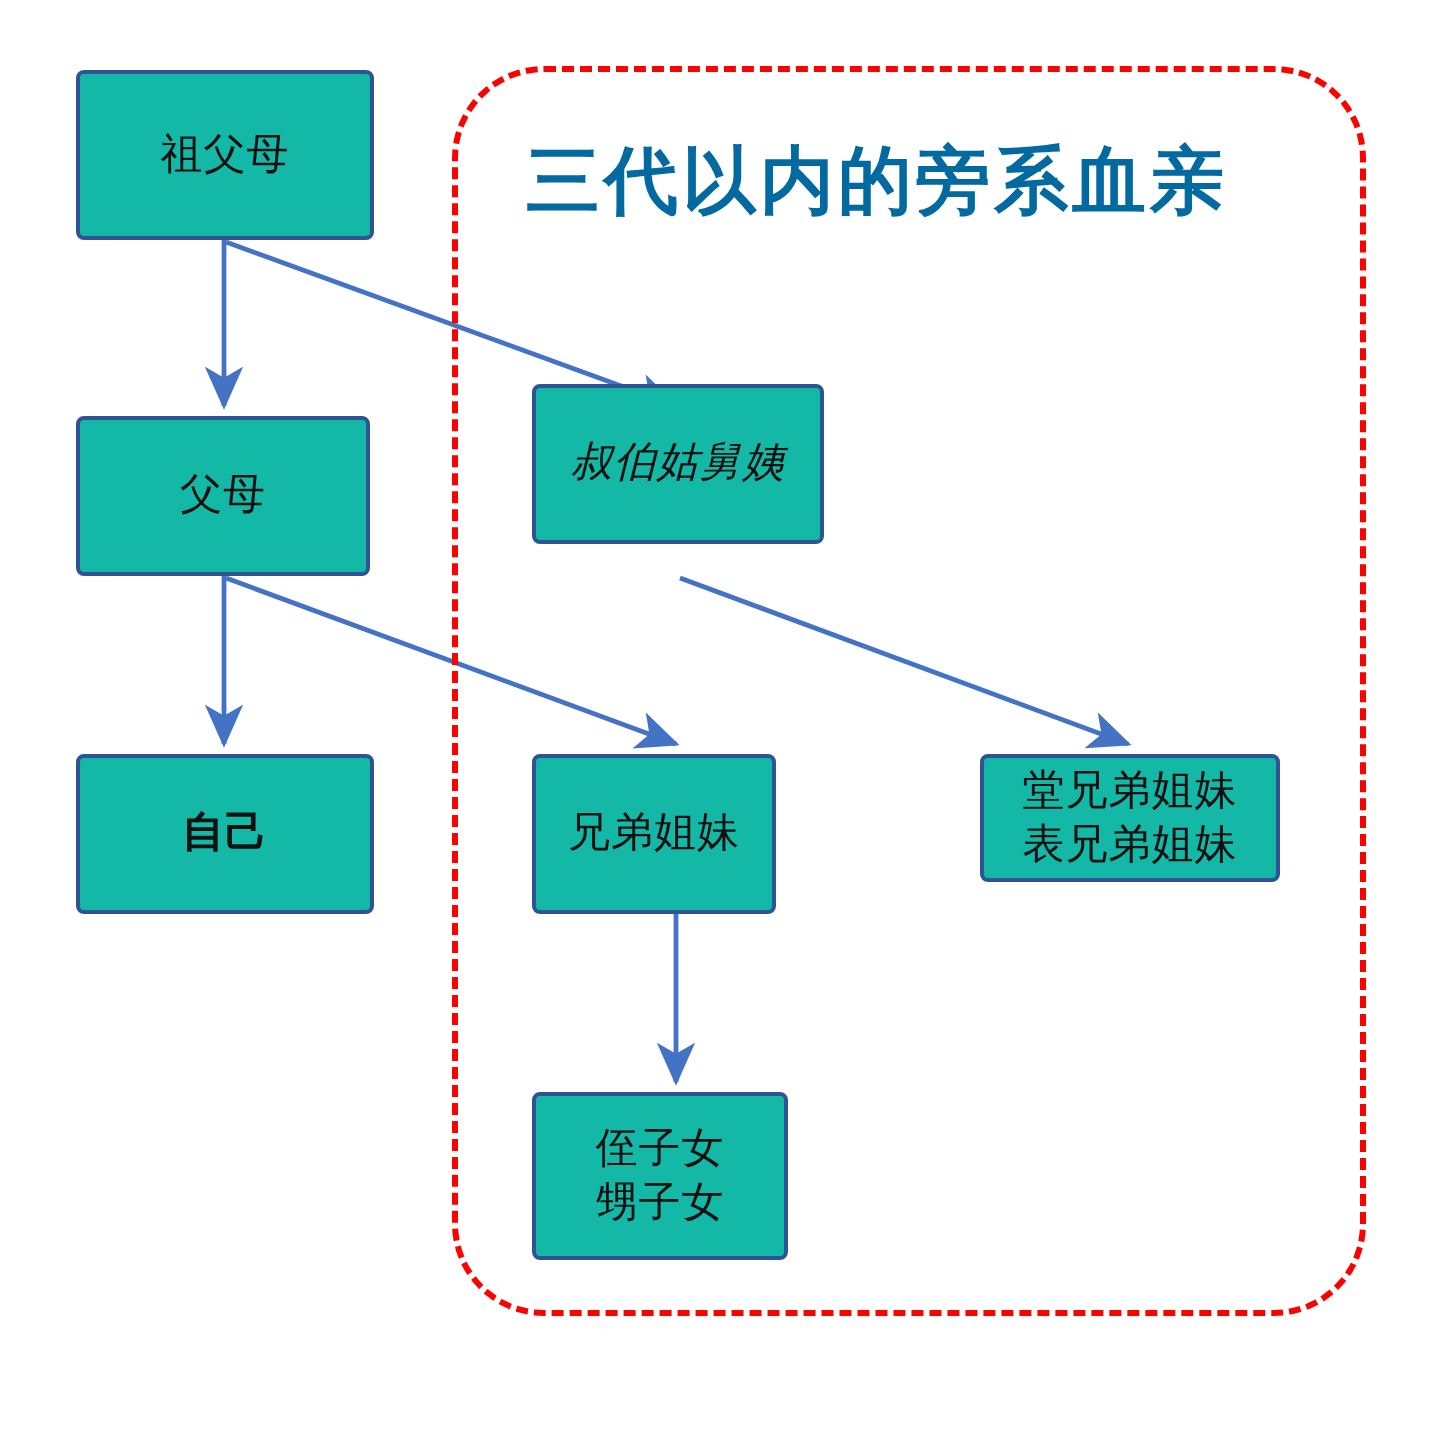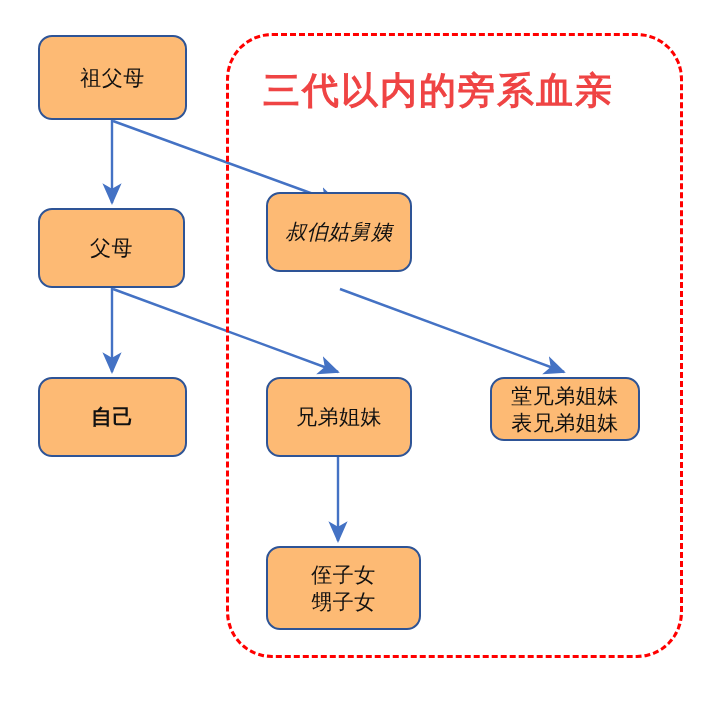--- a/index.html
+++ b/index.html
@@ -20,23 +20,23 @@
     position: absolute;
     left: 0;
     top: 0;
     width: 720px;
     height: 720px;
     pointer-events: none;
   }
   .node {
     position: absolute;
     box-sizing: border-box;
-    background: #fdba74;
+    background: #14b8a6;
     border: 2.3px solid #2E5496;
-    border-radius: 14px;
+    border-radius: 4px;
     display: flex;
     flex-direction: column;
     align-items: center;
     justify-content: center;
     color: #111111;
     font-size: 21px;
     line-height: 1.30;
     letter-spacing: 0.5px;
     white-space: nowrap;
     z-index: 3;
@@ -47,21 +47,21 @@
   .group-box {
     position: absolute;
     box-sizing: border-box;
     border: 3px dashed #FF0000;
     border-radius: 46px;
     background: transparent;
     z-index: 1;
   }
   .group-title {
     position: absolute;
-    color: #ef4444;
+    color: #0369a1;
     font-size: 37px;
     font-weight: 700;
     letter-spacing: 2px;
     white-space: nowrap;
     z-index: 2;
   }
 </style>
 </head>
 <body>
 
@@ -97,27 +97,27 @@
   </div>
 
   <div class="node" style="left:266px; top:192px; width:146px; height:80px;font-style:italic;">
     <span>叔伯姑舅姨</span>
   </div>
 
   <div class="node" style="left:38px; top:377px; width:149px; height:80px;font-weight:bold;">
     <span>自己</span>
   </div>
 
-  <div class="node" style="left:266px; top:377px; width:146px; height:80px;">
+  <div class="node" style="left:266px; top:377px; width:122px; height:80px;">
     <span>兄弟姐妹</span>
   </div>
 
   <div class="node" style="left:490px; top:377px; width:150px; height:64px;">
     <span>堂兄弟姐妹</span>
     <span class="line2">表兄弟姐妹</span>
   </div>
 
-  <div class="node" style="left:266px; top:546px; width:155px; height:84px;">
+  <div class="node" style="left:266px; top:546px; width:128px; height:84px;">
     <span>侄子女</span>
     <span class="line2">甥子女</span>
   </div>
 
 </div>
 
 </body></html>

